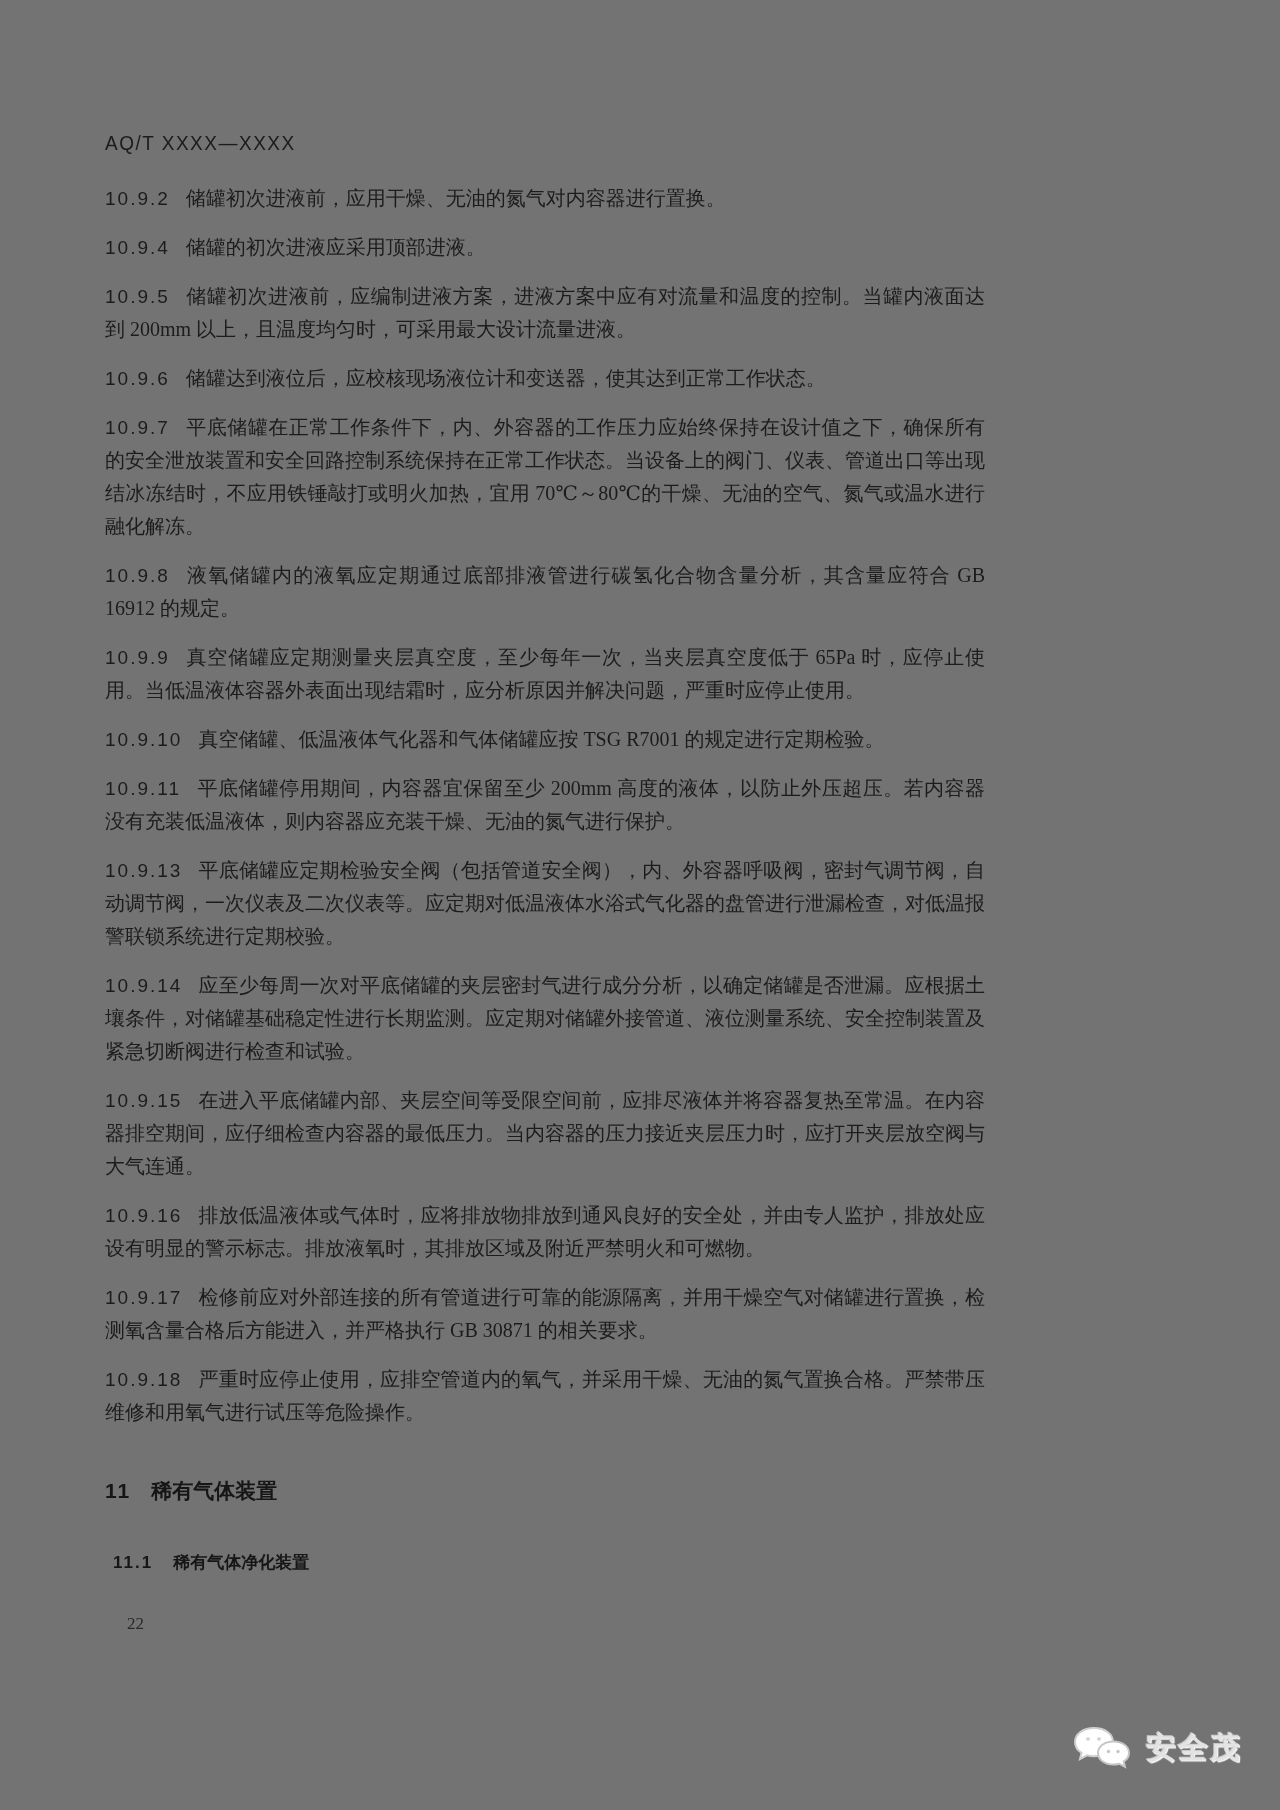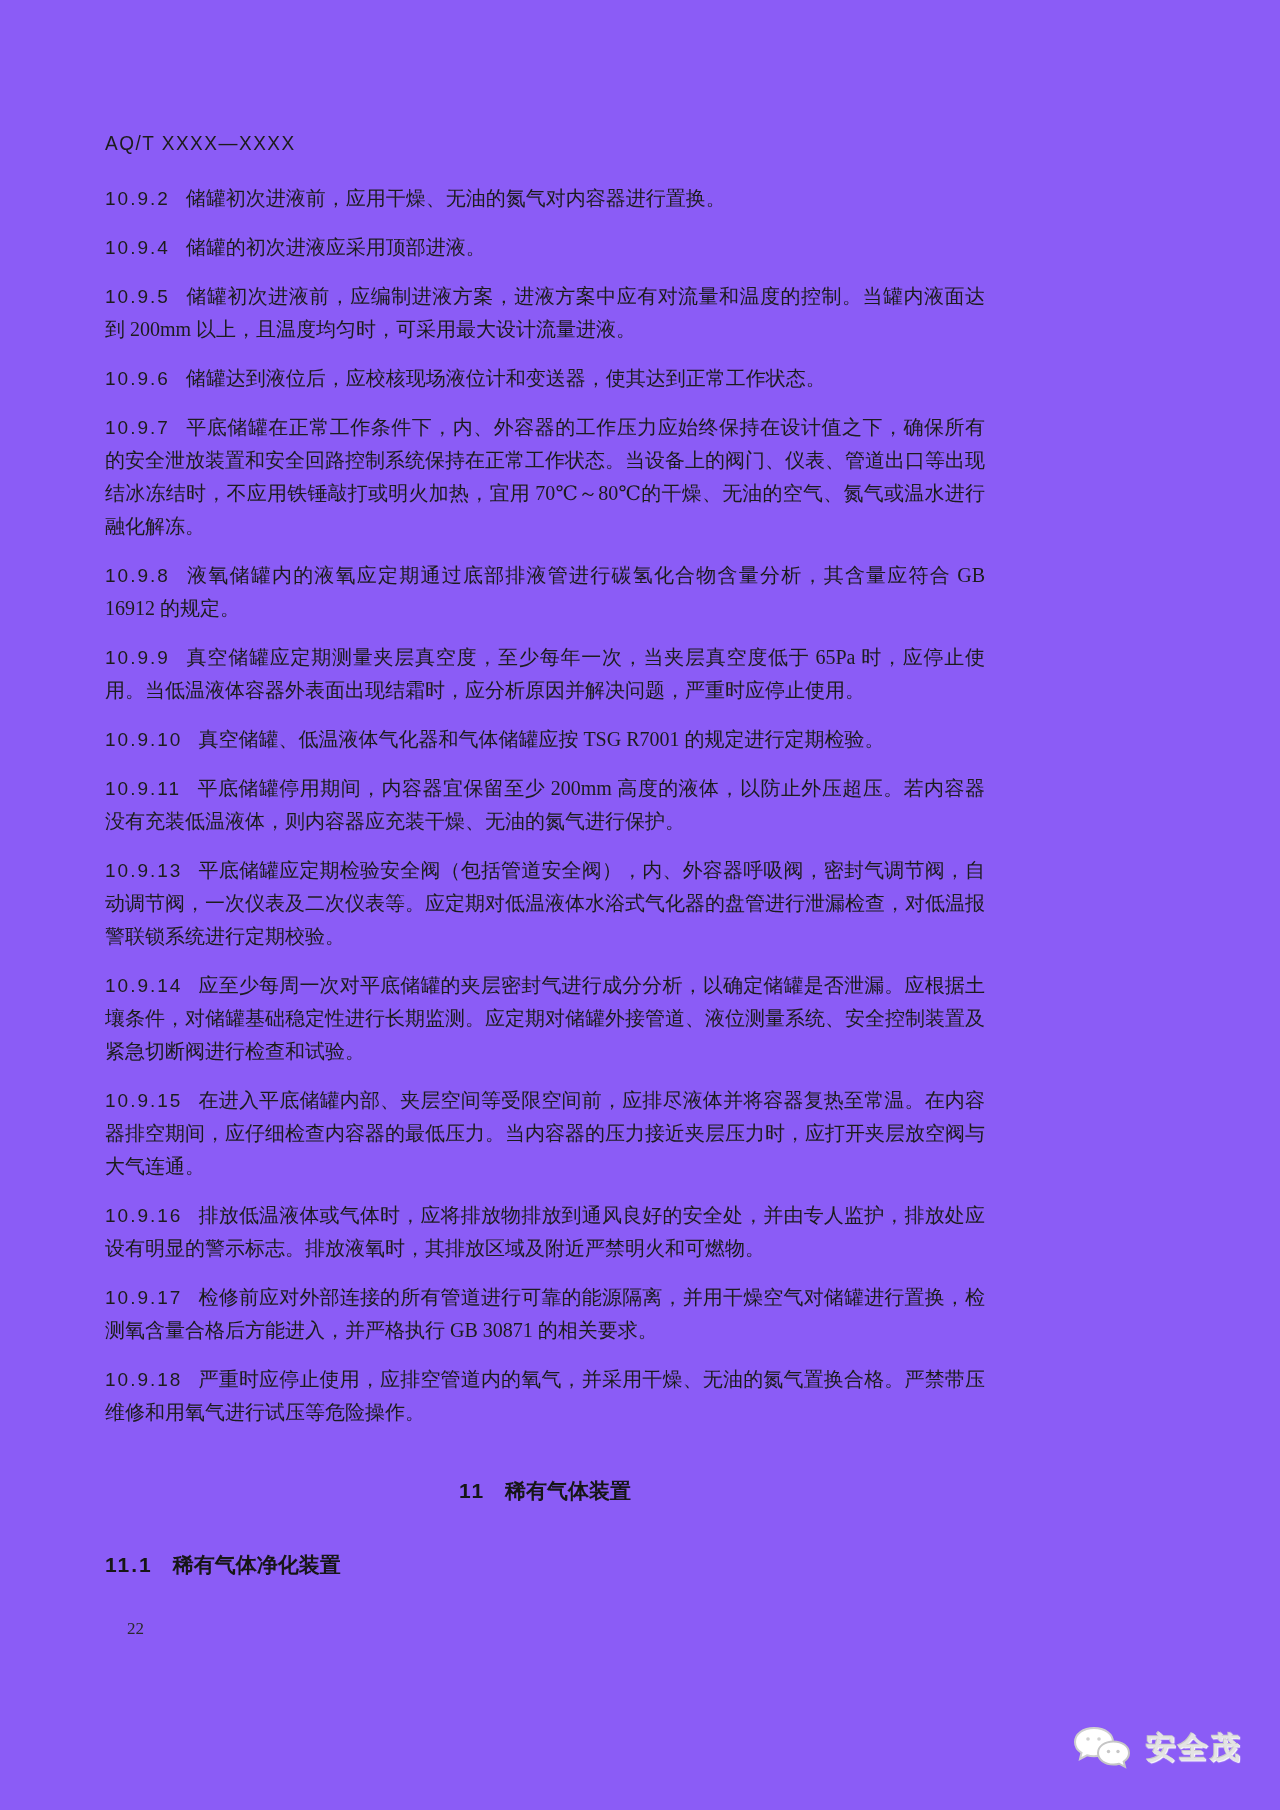--- a/index.html
+++ b/index.html
@@ -4,21 +4,21 @@
 <style>
   html, body {
     margin: 0;
     padding: 0;
     background: #ffffff;
   }
   .page {
     position: relative;
     width: 1280px;
     height: 1810px;
-    background: #8b5cf6;
+    background: #737373;
     overflow: hidden;
     font-family: "Liberation Serif", "DejaVu Serif", serif;
     color: #1c1c1c;
   }
   .content {
     position: absolute;
     left: 105px;
     top: 132px;
     width: 880px;
   }
@@ -48,27 +48,26 @@
   }
   .ctext {
     color: #1c1c1c;
   }
   .section-h1 {
     margin: 48px 0 0 0;
     font-family: "Liberation Sans", "DejaVu Sans", sans-serif;
     font-weight: bold;
     font-size: 21px;
     color: #161616;
-    text-align: center;
   }
   .section-h2 {
-    margin: 46px 0 0 0;
+    margin: 46px 0 0 8px;
     font-family: "Liberation Sans", "DejaVu Sans", sans-serif;
     font-weight: bold;
-    font-size: 21px;
+    font-size: 17px;
     color: #161616;
   }
   .hnum {
     letter-spacing: 2px;
     margin-right: 20px;
   }
   .page-number {
     margin: 40px 0 0 22px;
     font-size: 17px;
     color: #2a2a2a;

